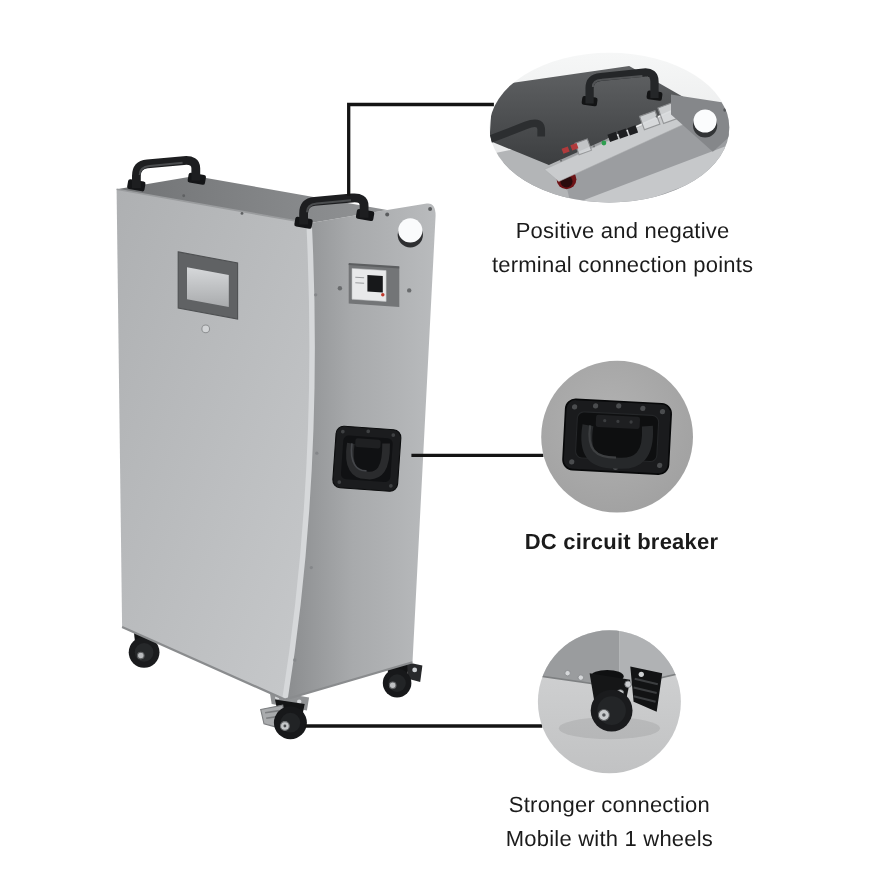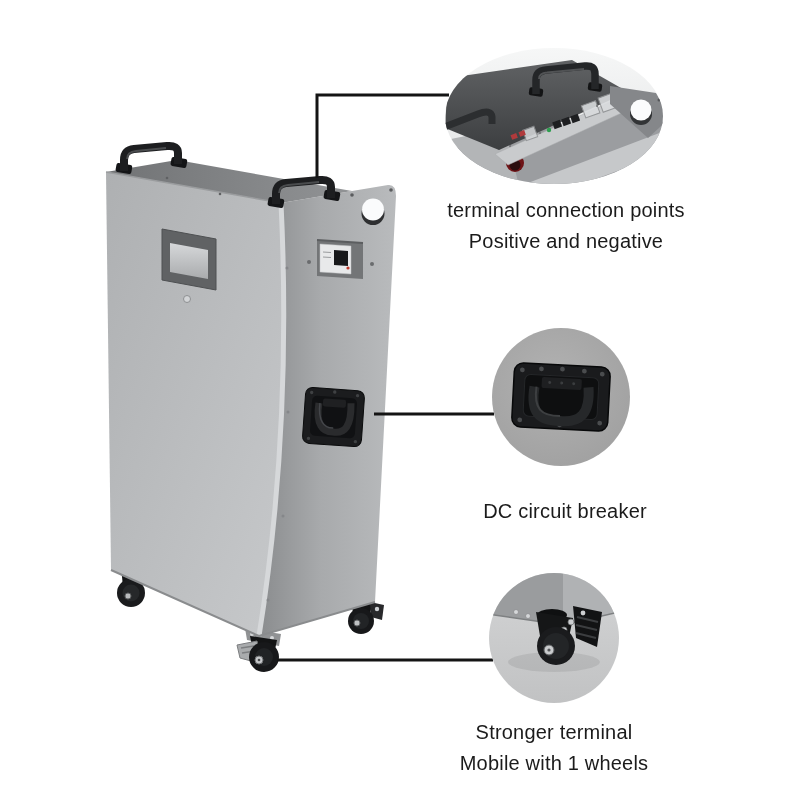--- a/index.html
+++ b/index.html
@@ -275,24 +275,24 @@
         <line x1="577" y1="617" x2="598" y2="622" stroke="#3c3e40" stroke-width="2"></line>
         <line x1="576" y1="625" x2="597" y2="630" stroke="#3c3e40" stroke-width="2"></line>
         <line x1="576" y1="633" x2="596" y2="638" stroke="#3c3e40" stroke-width="2"></line>
         <circle cx="583" cy="613" r="2.4" fill="#cdcfd1"></circle>
       </g>
     </g>
   </g>
 </svg>
 
 <div class="callout-label" style="left:566px; top:195px;">
+  <div>Positive and negative</div>
   <div>terminal connection points</div>
-  <div>Positive and negative</div>
 </div>
 
-<div class="callout-label" style="left:565px; top:496px;">
+<div class="callout-label" style="left:565px; top:478px;font-weight:bold;">
   <div>DC circuit breaker</div>
 </div>
 
 <div class="callout-label" style="left:554px; top:717px;">
-  <div>Stronger terminal</div>
+  <div>Stronger connection</div>
   <div>Mobile with 1 wheels</div>
 </div>
 
 </body></html>

